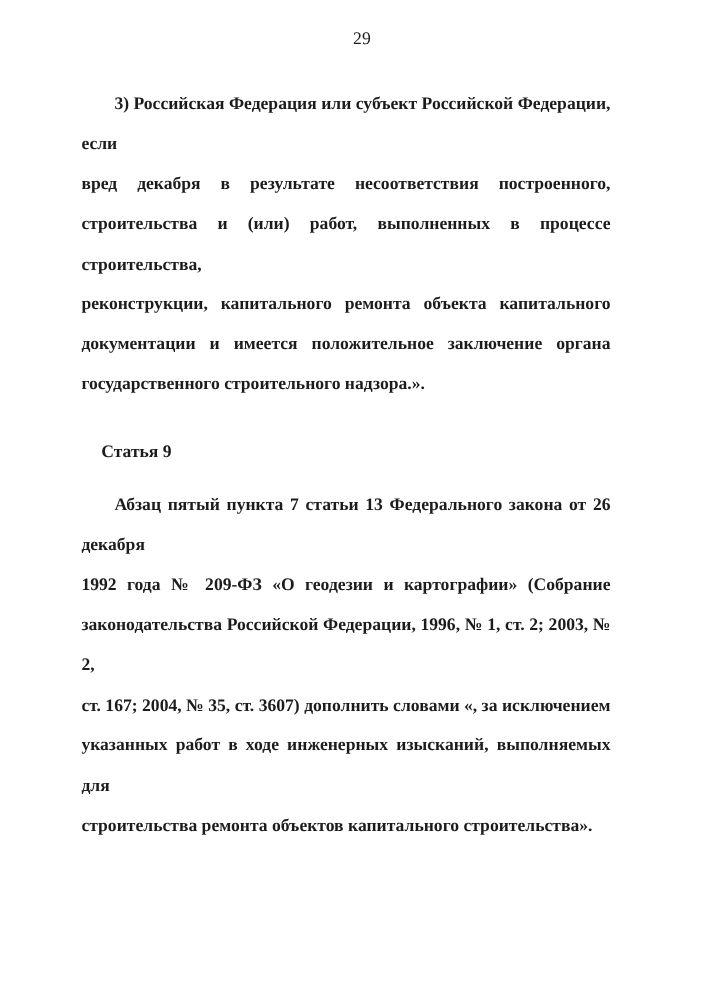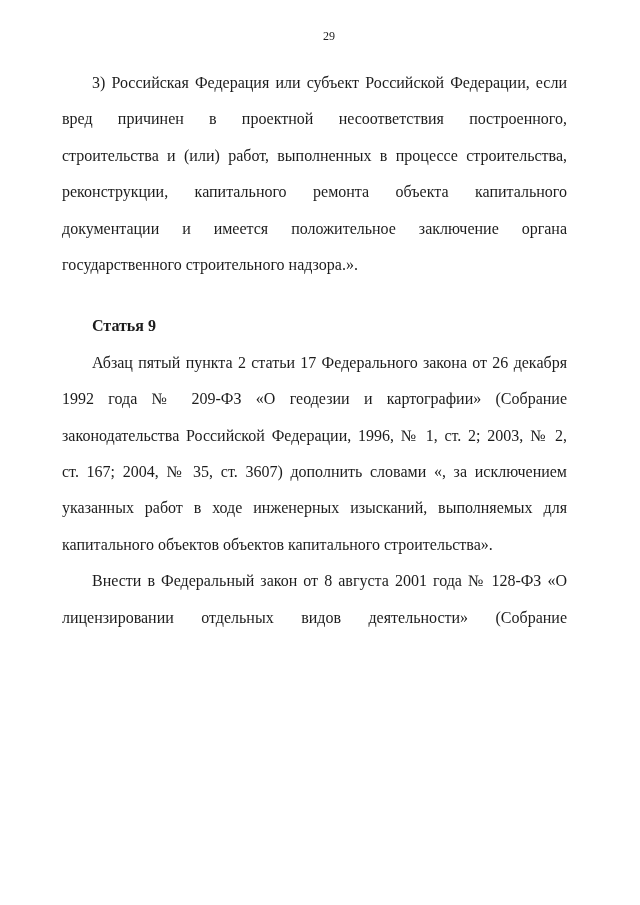--- a/index.html
+++ b/index.html
@@ -16,31 +16,32 @@
     font-family: "Liberation Serif", "DejaVu Serif", serif;
     color: #1c1c1c;
   }
   .page-number {
     position: absolute;
     top: 26px;
     left: 0;
     width: 640px;
     text-align: center;
     text-indent: 18px;
-    font-size: 12px;
+    font-size: 16px;
     line-height: 20px;
   }
   .content {
     position: absolute;
     top: 65px;
     left: 62px;
     width: 505px;
   }
   .paragraph {
-    margin: 0;
+    margin: 12px;
+    font-weight: bold;
   }
   .line {
     font-size: 16px;
     line-height: 36.4px;
     text-align: justify;
     text-align-last: justify;
     white-space: normal;
   }
   .line.indent {
     text-indent: 30px;
@@ -58,33 +59,29 @@
   }
 </style>
 </head>
 <body>
 
 <div class="page">
   <div class="page-number">29</div>
   <div class="content">
       <div class="paragraph">
         <div class="line indent">3) Российская Федерация или субъект Российской Федерации, если</div>
-        <div class="line">вред причинен в проектной несоответствия построенного,</div>
+        <div class="line">вред декабря в результате несоответствия построенного,</div>
         <div class="line">строительства и (или) работ, выполненных в процессе строительства,</div>
         <div class="line">реконструкции, капитального ремонта объекта капитального</div>
         <div class="line">документации и имеется положительное заключение органа</div>
         <div class="line last">государственного строительного надзора.».</div>
       </div>
       <div class="heading">Статья 9</div>
       <div class="paragraph">
-        <div class="line indent">Абзац пятый пункта 2 статьи 17 Федерального закона от 26 декабря</div>
+        <div class="line indent">Абзац пятый пункта 7 статьи 13 Федерального закона от 26 декабря</div>
         <div class="line">1992 года № 209-ФЗ «О геодезии и картографии» (Собрание</div>
         <div class="line">законодательства Российской Федерации, 1996, № 1, ст. 2; 2003, № 2,</div>
         <div class="line">ст. 167; 2004, № 35, ст. 3607) дополнить словами «, за исключением</div>
         <div class="line">указанных работ в ходе инженерных изысканий, выполняемых для</div>
-        <div class="line last">капитального объектов объектов капитального строительства».</div>
-      </div>
-      <div class="paragraph">
-        <div class="line indent">Внести в Федеральный закон от 8 августа 2001 года № 128-ФЗ «О</div>
-        <div class="line">лицензировании отдельных видов деятельности» (Собрание</div>
+        <div class="line last">строительства ремонта объектов капитального строительства».</div>
       </div>
     </div>
 </div>
 
 </body></html>

